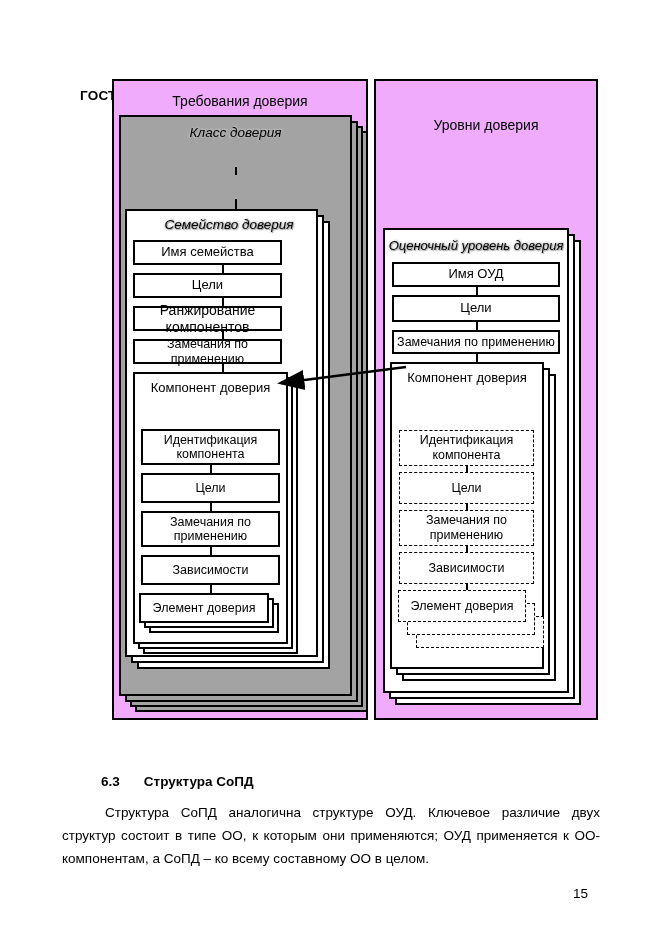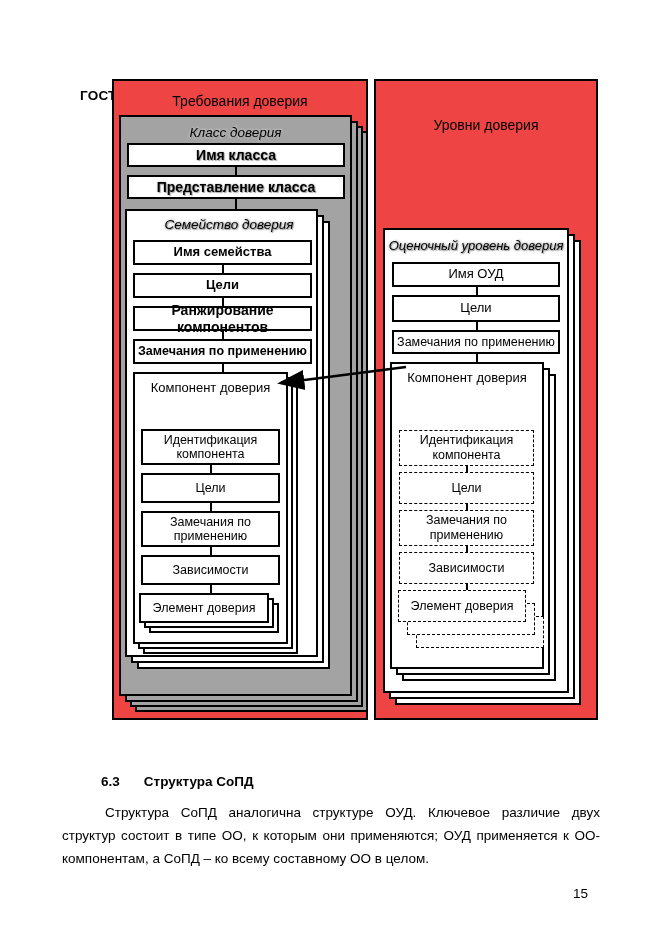--- a/index.html
+++ b/index.html
@@ -11,21 +11,21 @@
     font-family: "Liberation Sans", "DejaVu Sans", sans-serif;
     color: #000;
     overflow: hidden;
     margin: 0 auto;
   }
   .doc-header {
     position: absolute; left: 80px; top: 40px;
     font-size: 13.5px; font-weight: bold; letter-spacing: .2px; margin-top: 48px;
   }
   
-  .panel { position: absolute; border: 2px solid #000; background: #ef4444; padding-left: 40px; }
+  .panel { position: absolute; border: 2px solid #000; background: #f0abfc; padding-left: 40px; }
   .panel-left { left: 112px; top: 79px; width: 256px; height: 641px; }
   .panel-right { left: 374px; top: 79px; width: 224px; height: 641px; }
   .panel-title { position: absolute; left: 0; right: 0; text-align: center; font-size: 14px; }
   .panel-left .panel-title { top: 12px; }
   .panel-right .panel-title { top: 36px; }
 
   .halo { text-shadow: 1px 1px 1px #9f9f9f, -1px 1px 2px #c9c9c9, 1px -1px 2px #c9c9c9; }
 
   
   .class-box {
@@ -53,21 +53,21 @@
 
   
   .family-box {
     position:absolute; left:4px; top:92px; width:193px; height:448px;
     background:#fff; border:2px solid #000;
     box-shadow: 6px 6px 0 -2px #fff, 6px 6px 0 0 #000,
                 12px 12px 0 -2px #fff, 12px 12px 0 0 #000;
   }
   .family-title { position:absolute; left:15px; right:0; top:6px; text-align:center;
     font-style:italic; font-size:13.5px; }
-  .fam-cell { left:6px; width:179px; height:25px;font-weight:bold; }
+  .fam-cell { left:6px; width:149px; height:25px; }
   .fam-cell.f1 { top:29px; }
   .fam-cell.f2 { top:62px; }
   .fam-cell.f3 { top:95px; font-size:14px; }
   .fam-cell.f4 { top:128px; font-size:12.5px; }
   .fam-vc { left:95px; height:8px; }
   .fam-vc.v1 { top:54px; } .fam-vc.v2 { top:87px; }
   .fam-vc.v3 { top:120px; } .fam-vc.v4 { top:153px; }
 
   
   .comp-box {
@@ -155,23 +155,21 @@
 
 <div class="page">
 
   <div class="doc-header">ГОСТ Р ИСО/МЭК 15408-3–2013</div>
 
   <div class="panel panel-left">
     <div class="panel-title">Требования доверия</div>
 
     <div class="class-box">
       <div class="class-title halo">Класс доверия</div>
-      <div class="cell class-cell c1">Имя класса</div>
       <div class="vc class-vc1"></div>
-      <div class="cell class-cell c2">Представление класса</div>
       <div class="vc class-vc2"></div>
 
       <div class="family-box">
         <div class="family-title halo">Семейство доверия</div>
         <div class="cell fam-cell f1">Имя семейства</div>
         <div class="vc fam-vc v1"></div>
         <div class="cell fam-cell f2">Цели</div>
         <div class="vc fam-vc v2"></div>
         <div class="cell fam-cell f3">Ранжирование компонентов</div>
         <div class="vc fam-vc v3"></div>

